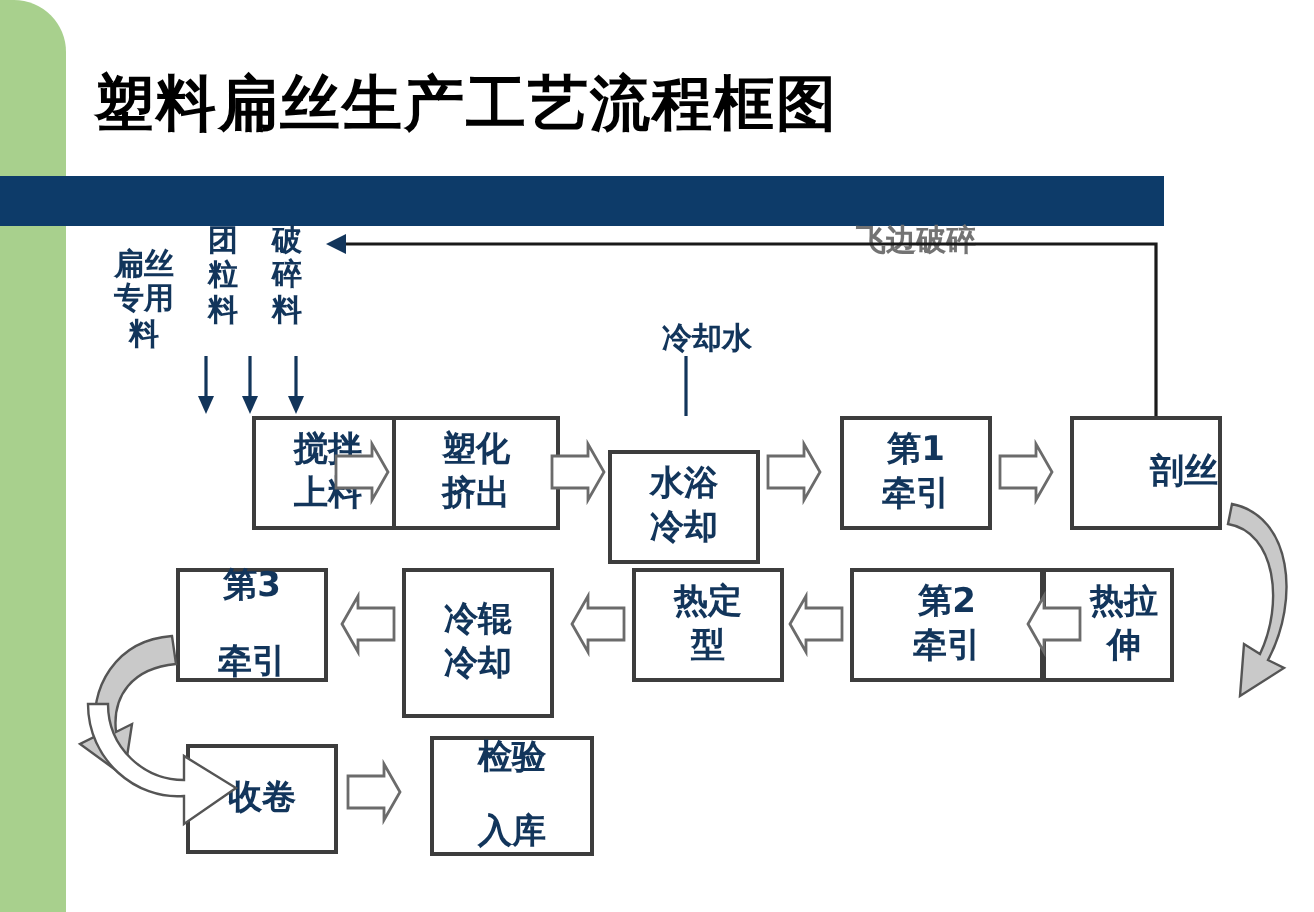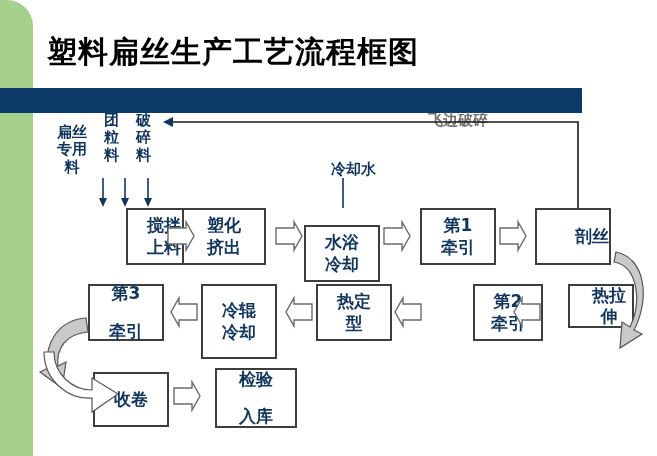--- a/index.html
+++ b/index.html
@@ -100,21 +100,21 @@
   <line x1="343" y1="178" x2="343" y2="208" stroke="#12355b" stroke-width="1.6"></line>
 
   <polyline points="578,208 578,122 170,122" fill="none" stroke="#1a1a1a" stroke-width="1.6"></polyline>
   <polygon points="163,122 173,117 173,127" fill="#12355b"></polygon>
 </svg>
 
 <div class="box" style="left:88px;top:208px;width:76px;height:57px;margin-left:38px;">
   <span>搅拌</span>
   <span>上料</span>
 </div>
-<div class="box" style="left:182px;top:208px;width:84px;height:57px;text-align:right;">
+<div class="box" style="left:196px;top:208px;width:84px;height:57px;text-align:right;">
   <span>塑化</span>
   <span>挤出</span>
 </div>
 <div class="box" style="left:304px;top:225px;width:76px;height:57px;">
   <span>水浴</span>
   <span>冷却</span>
 </div>
 <div class="box" style="left:420px;top:208px;width:76px;height:57px;">
   <span>第1</span>
   <span>牵引</span>
@@ -128,25 +128,25 @@
   <span>牵引</span>
 </div>
 <div class="box" style="left:201px;top:284px;width:76px;height:75px;">
   <span>冷辊</span>
   <span>冷却</span>
 </div>
 <div class="box" style="left:316px;top:284px;width:76px;height:57px;">
   <span>热定</span>
   <span>型</span>
 </div>
-<div class="box" style="left:425px;top:284px;width:70px;height:57px;margin-left:48px;">
+<div class="box" style="left:425px;top:284px;width:97px;height:57px;">
   <span>第2</span>
   <span>牵引</span>
 </div>
-<div class="box" style="left:568px;top:284px;width:66px;height:44px;padding-left:16px;">
+<div class="box" style="left:521px;top:284px;width:66px;height:57px;padding-left:16px;">
   <span>热拉</span>
   <span>伸</span>
 </div>
 
 <div class="box" style="left:93px;top:372px;width:76px;height:55px;">
   <span>收卷</span>
 </div>
 <div class="box" style="left:215px;top:368px;width:82px;height:60px;gap:16px;">
   <span>检验</span>
   <span>入库</span>

